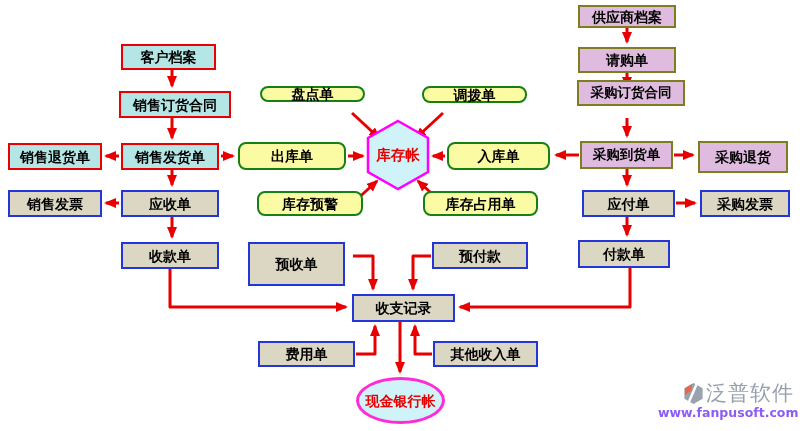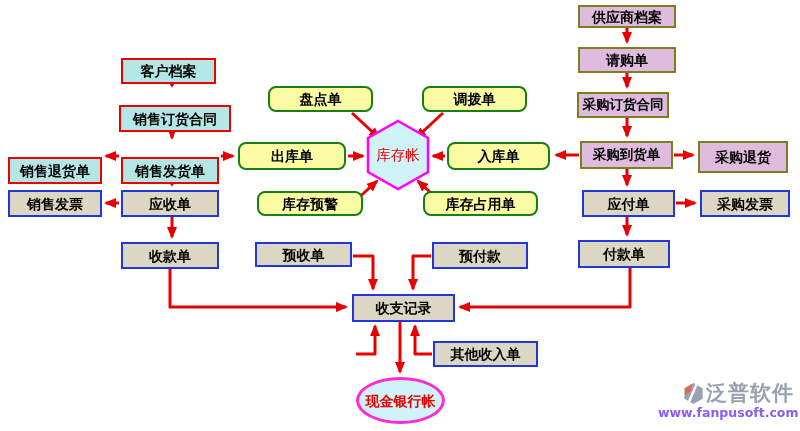--- a/index.html
+++ b/index.html
@@ -7,38 +7,38 @@
     position:relative; width:800px; height:431px; background:#ffffff;
     font-family:"DejaVu Sans","Liberation Sans",sans-serif; overflow:hidden;
   }
   #arrow-layer { position:absolute; left:0; top:0; width:800px; height:431px; }
   .node {
     position:absolute; box-sizing:border-box;
     display:flex; align-items:center; justify-content:center;
     font-weight:bold; font-size:14px; color:#000; line-height:1;
     white-space:nowrap; z-index:2;
   }
-  .cyan   { background:#B5E6E6; border:2px solid #E90000;margin-top:14px; }
+  .cyan   { background:#B5E6E6; border:2px solid #E90000; }
   .tan    { background:#DBD7C2; border:2px solid #2536D9; }
   .yellow { background:#FBFBA4; border:2px solid #168012; border-radius:8px; }
   .plum   { background:#DFBCDF; border:2px solid #7E7E21; }
   .ellipse{
     background:#CFF3F8; border:3px solid #FF2BD6; border-radius:50%;
     color:#E80000; font-size:14px;
   }
   .hex-label {
-    position:absolute; z-index:3; color:#E80000; font-weight:normal;
+    position:absolute; z-index:3; color:#E80000; font-weight:bold;
     font-size:14.5px; text-align:center; line-height:1; white-space:nowrap;
   }
   #logo {
     position:absolute; left:658px; top:382px; width:136px; z-index:2;
   }
   #logo .row { display:flex; align-items:center; justify-content:flex-end; gap:1px; }
   #logo .brand {
-    color:#99A1AF; font-weight:bold; font-size:21px; letter-spacing:1px;
+    color:#99A1AF; font-weight:normal; font-size:21px; letter-spacing:1px;
     line-height:1;
     text-align:right;
   }
   #logo .url {
     color:#8b5cf6; font-weight:bold; font-size:12.5px; text-align:center;
     margin-top:2px; line-height:1;
   }
 </style>
 </head>
 <body>
@@ -90,37 +90,38 @@
   </svg>
 
   <div class="node cyan" style="left:121px;top:44px;width:95px;height:26px">客户档案</div>
   <div class="node cyan" style="left:119px;top:91px;width:112px;height:27px">销售订货合同</div>
   <div class="node cyan" style="left:8px;top:143px;width:94px;height:27px">销售退货单</div>
   <div class="node tan" style="left:8px;top:190px;width:94px;height:27px">销售发票</div>
   <div class="node cyan" style="left:121px;top:143px;width:98px;height:27px">销售发货单</div>
   <div class="node tan" style="left:121px;top:190px;width:98px;height:27px">应收单</div>
   <div class="node tan" style="left:121px;top:242px;width:98px;height:27px">收款单</div>
 
-  <div class="node yellow" style="left:268px;top:86px;width:105px;height:26px">盘点单</div>
-  <div class="node yellow" style="left:422px;top:86px;width:105px;height:26px">调拨单</div>
+  <div class="node yellow" style="left:260px;top:86px;width:105px;height:16px">盘点单</div>
+  <div class="node yellow" style="left:422px;top:86px;width:105px;height:17px">调拨单</div>
   <div class="node yellow" style="left:238px;top:142px;width:108px;height:28px">出库单</div>
   <div class="hex-label" style="left:368px;top:148px;width:60px">库存帐</div>
   <div class="node yellow" style="left:447px;top:142px;width:103px;height:28px">入库单</div>
   <div class="node yellow" style="left:257px;top:191px;width:106px;height:25px">库存预警</div>
   <div class="node yellow" style="left:423px;top:191px;width:115px;height:25px">库存占用单</div>
 
-  <div class="node tan" style="left:255px;top:242px;width:97px;height:25px">预收单</div>
+  <div class="node tan" style="left:248px;top:242px;width:97px;height:44px">预收单</div>
   <div class="node tan" style="left:432px;top:242px;width:96px;height:27px">预付款</div>
   <div class="node tan" style="left:352px;top:294px;width:103px;height:28px">收支记录</div>
+  <div class="node tan" style="left:258px;top:341px;width:97px;height:26px">费用单</div>
   <div class="node tan" style="left:433px;top:341px;width:105px;height:26px">其他收入单</div>
   <div class="node ellipse" style="left:356px;top:377px;width:89px;height:47px">现金银行帐</div>
 
   <div class="node plum" style="left:578px;top:5px;width:98px;height:23px">供应商档案</div>
   <div class="node plum" style="left:578px;top:47px;width:98px;height:26px">请购单</div>
-  <div class="node plum" style="left:577px;top:92px;width:92px;height:26px;font-size:13.5px">采购订货合同</div>
+  <div class="node plum" style="left:577px;top:80px;width:108px;height:26px;font-size:13.5px">采购订货合同</div>
   <div class="node plum" style="left:580px;top:141px;width:93px;height:28px;font-size:13.5px">采购到货单</div>
   <div class="node plum" style="left:698px;top:141px;width:90px;height:32px">采购退货</div>
   <div class="node tan" style="left:582px;top:190px;width:93px;height:27px">应付单</div>
   <div class="node tan" style="left:700px;top:190px;width:90px;height:27px">采购发票</div>
   <div class="node tan" style="left:578px;top:240px;width:92px;height:28px">付款单</div>
 
   <div id="logo">
     <div class="row">
       <span style="display:inline-flex">
         <svg width="23" height="23" viewBox="0 0 24 24" xmlns="http://www.w3.org/2000/svg">

